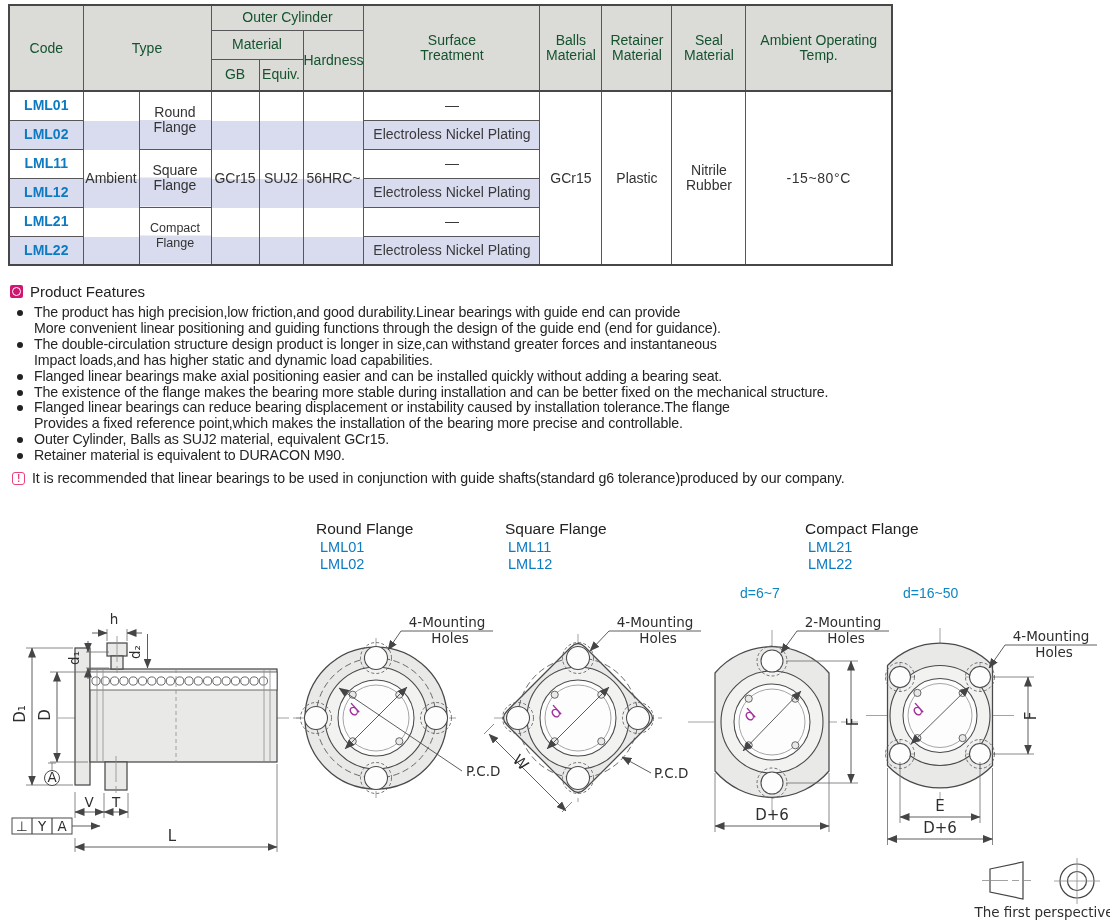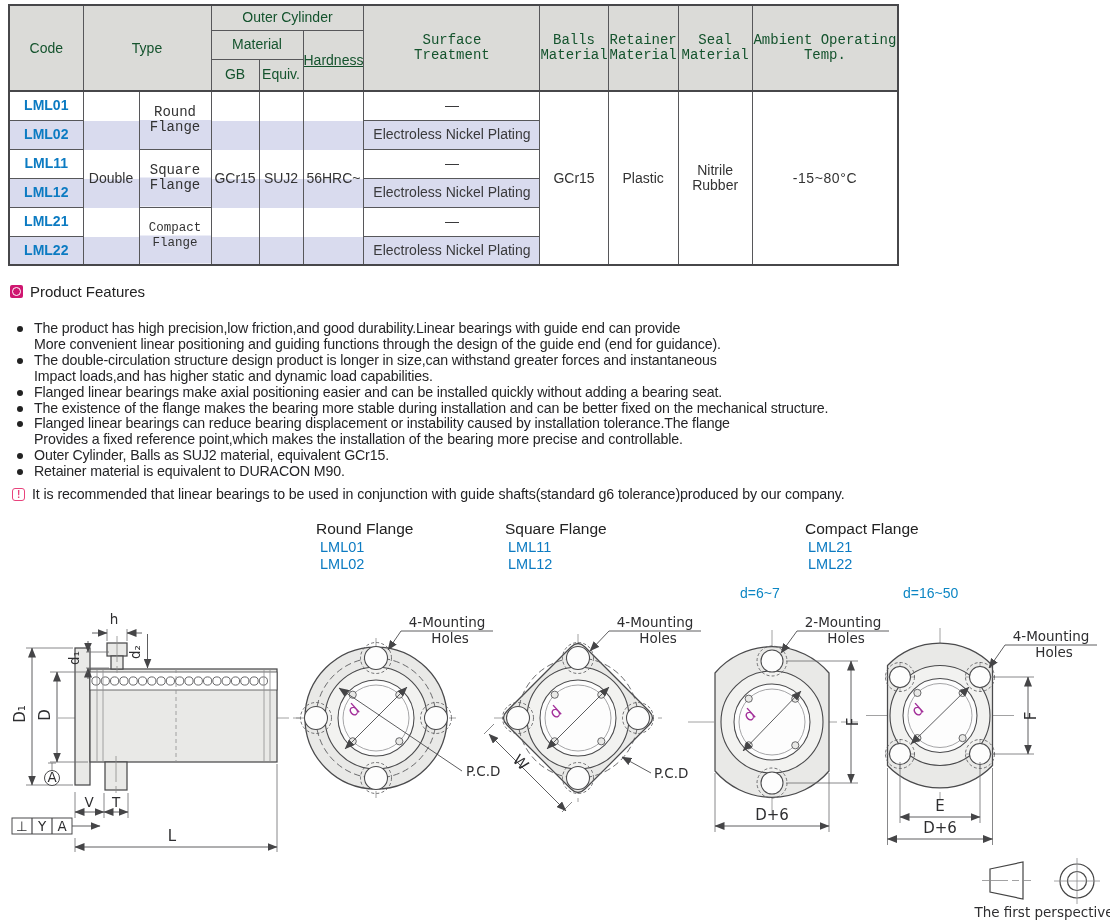--- a/index.html
+++ b/index.html
@@ -6,39 +6,39 @@
   .page{position:relative;width:1110px;height:923px;background:#fff;overflow:hidden;
         font-family:"Liberation Sans",sans-serif;color:#333;}
   
   table.spec{position:absolute;left:8px;top:4px;border-collapse:collapse;table-layout:fixed;
              border:2px solid #47474a;}
   table.spec th,table.spec td{border:1px solid #57575a;padding:0;text-align:center;vertical-align:middle;
              font-size:14px;line-height:15px;overflow:hidden;}
   table.spec thead th{background:#dbdbd8;font-weight:400;color:#14532d;}
   table.spec thead th.hb{border-bottom:2px solid #47474a;}
   th.code-h{color:#a23a90;}
-  th.hard-h{font-size:11.5px;text-decoration:underline;}
+  th.hard-h{font-size:11.5px;}
   tr.h1{height:25px}tr.h2{height:29px}tr.h3{height:32px}
   tbody tr{height:29px;}
   td.rowc{background:#fff;}
   tbody tr:nth-child(even) td.rowc{background:#d9dbee;}
   td.codec{color:#0c7bc2;font-weight:bold;font-size:14px;}
   td.surf{font-size:12.3px;color:#3a3a3c;}
   td.span6{background:repeating-linear-gradient(to bottom,#fff 0 29px,#d9dbee 29px 58px);}
   td.span2{background:linear-gradient(to bottom,#fff 0 50%,#d9dbee 50% 100%);font-size:13.5px;margin-top:36px;}
   td.wspan{background:#fff;font-size:13.5px;}
   td.amb{letter-spacing:.6px;}
-  .prel{white-space:pre-line;font-family:Liberation Mono, monospace;}
+  .prel{white-space:pre-line;}
   
   .features{position:absolute;left:8px;top:282px;width:1098px;}
   .ftitle{display:flex;align-items:center;height:19px;font-size:15px;color:#222;}
   .fticon{width:13px;height:13px;background:#cf1670;border-radius:2px;margin:0 7px 0 2px;
           display:inline-flex;align-items:center;justify-content:center;}
   .fticon::before{content:"";width:7px;height:7px;border:1.6px solid #fff;border-radius:50%;}
-  .bullets{margin-top:20px;}
+  .bullets{margin-top:4px;}
   .bullet{position:relative;padding-left:26px;}
   .dot{position:absolute;left:9px;top:5px;width:6px;height:6px;border-radius:50%;background:#222;}
   .bl{font-size:14.2px;line-height:15.9px;white-space:nowrap;letter-spacing:-.15px;color:#252527;}
   .notes{margin-top:6px;}
   .note{position:relative;padding-left:24px;font-size:14.2px;line-height:16.6px;white-space:nowrap;
         letter-spacing:-.1px;color:#232325;}
   .note .nicon{position:absolute;left:4px;top:2px;width:11px;height:11px;border:1.7px solid #e8437c;
         border-radius:3px;color:#e8437c;font-size:10px;font-weight:bold;line-height:11px;text-align:center;}
   .note .nicon::before{content:"!";}
   .note.bold{font-weight:bold;}
@@ -104,21 +104,21 @@
         <th rowspan="2" class="hb hard-h">Hardness</th>
       </tr>
       <tr class="h3">
         <th class="hb">GB</th>
         <th class="hb">Equiv.</th>
       </tr>
     </thead>
     <tbody>
       <tr>
         <td class="rowc codec">LML01</td>
-        <td rowspan="6" class="span6">Double</td>
+        <td rowspan="6" class="span6">Ambient</td>
         <td rowspan="2" class="span2 prel">Round
 Flange</td>
         <td rowspan="6" class="span6">GCr15</td>
         <td rowspan="6" class="span6">SUJ2</td>
         <td rowspan="6" class="span6">56HRC~</td>
         <td class="rowc surf">—</td>
         <td rowspan="6" class="wspan">GCr15</td>
         <td rowspan="6" class="wspan">Plastic</td>
         <td rowspan="6" class="wspan">Nitrile Rubber</td>
         <td rowspan="6" class="wspan amb">-15~80°C</td>

